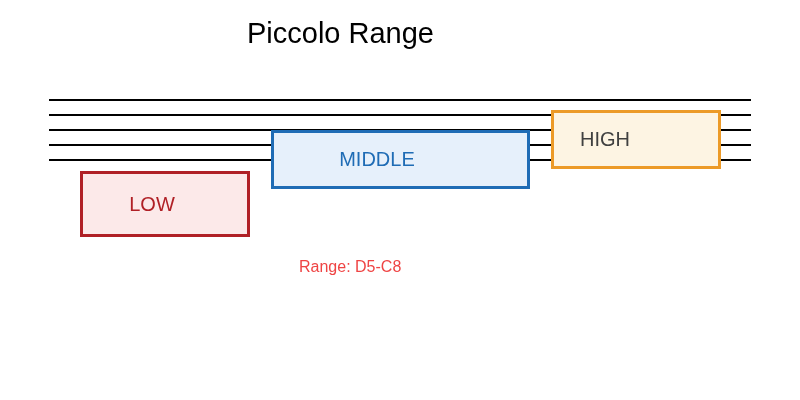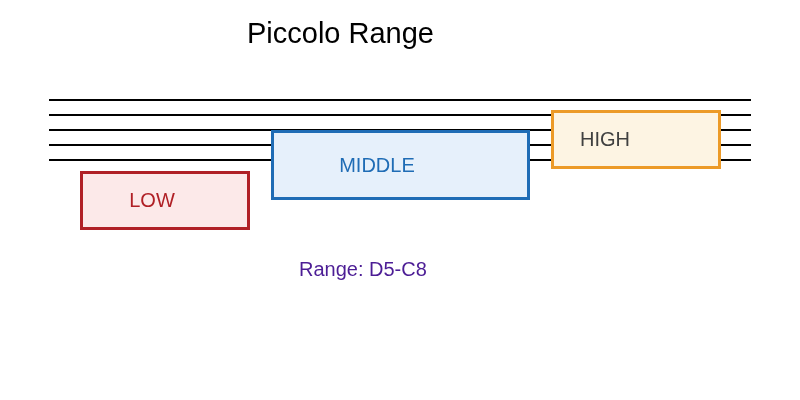--- a/index.html
+++ b/index.html
@@ -36,29 +36,29 @@
   .segment {
     position: absolute;
     box-sizing: border-box;
     border: 3px solid;
     display: flex;
     align-items: center;
     justify-content: center;
     font-size: 20px;
     white-space: nowrap;
   }
-  .seg-low    { left: 80px;  top: 171px; width: 170px; height: 59px; padding-right: 26px; }
-  .seg-middle { left: 271px; top: 130px; width: 259px; height: 70px; padding-right: 47px; }
+  .seg-low    { left: 80px;  top: 171px; width: 170px; height: 66px; padding-right: 26px; }
+  .seg-middle { left: 271px; top: 130px; width: 259px; height: 59px; padding-right: 47px; }
   .seg-high   { left: 551px; top: 110px; width: 170px; height: 59px; padding-right: 62px; }
   .caption {
     position: absolute;
     left: 299px;
     top: 258px;
-    font-size: 20px;
-    color: #4c1d95;
+    font-size: 16px;
+    color: #ef4444;
     white-space: nowrap;
   }
 </style>
 </head>
 <body>
 
 <div class="canvas">
 
   <div class="title">Piccolo Range</div>
 

